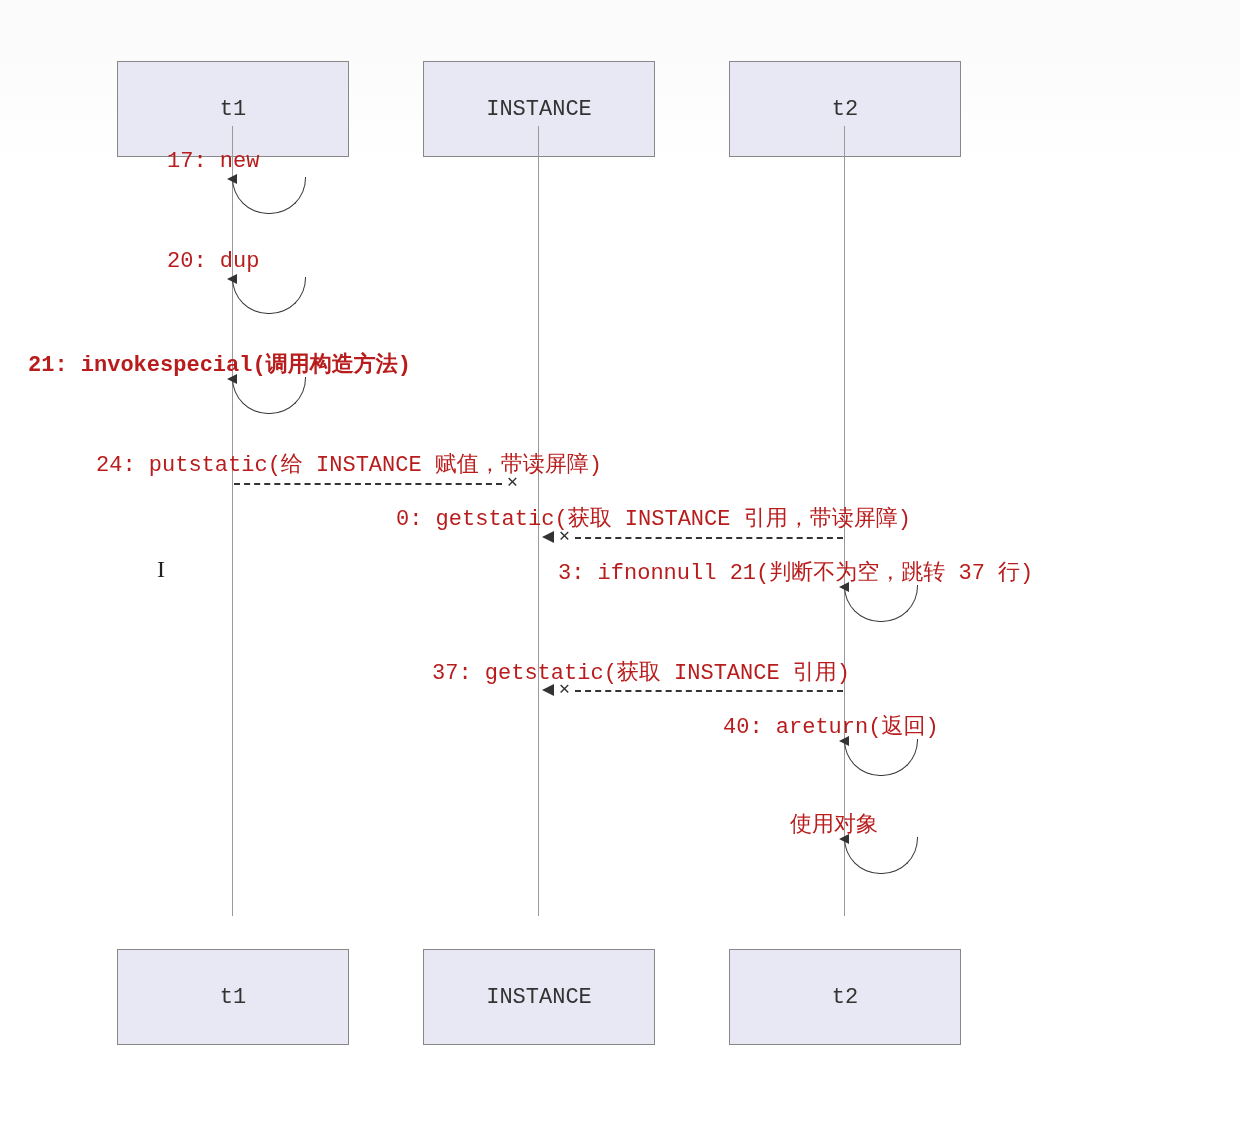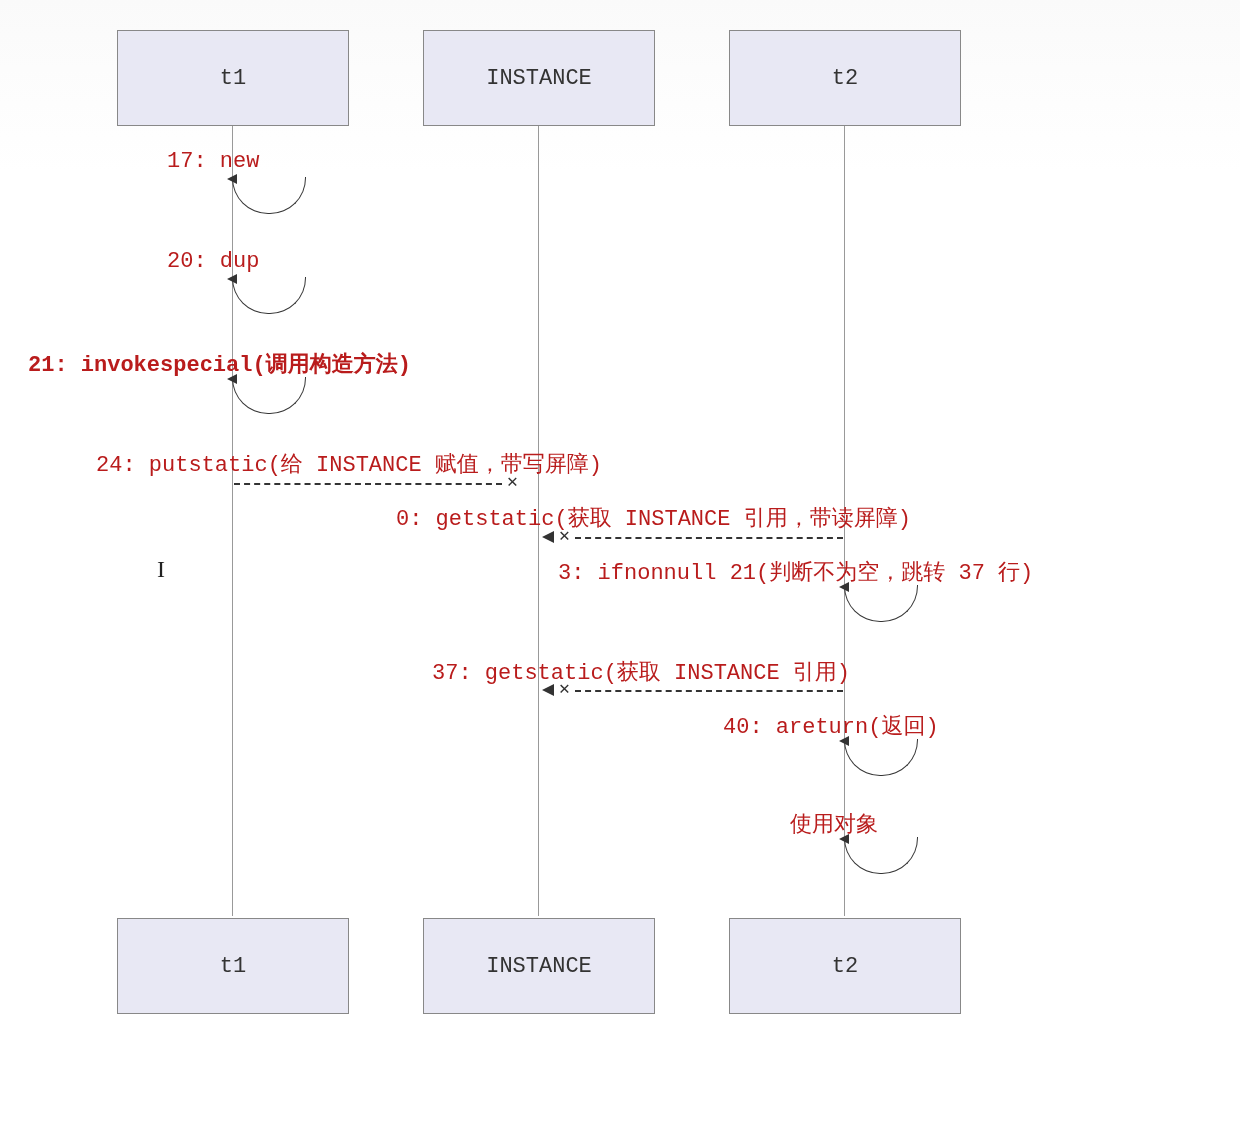--- a/index.html
+++ b/index.html
@@ -15,20 +15,21 @@
     position: absolute;
     width: 230px;
     height: 94px;
     background: #e8e8f4;
     border: 1px solid #888;
     display: flex;
     align-items: center;
     justify-content: center;
     font-size: 22px;
     color: #333;
+    margin-top: 31px;
   }
   .lifeline {
     position: absolute;
     width: 1px;
     background: #999;
     top: 126px;
     height: 790px;
   }
   .msg-label {
     position: absolute;
@@ -92,21 +93,21 @@
 
 <div class="msg-label" style="left:167px; top:149px;">17: new</div>
 <div class="self-loop" style="left:232px; top:177px;"></div>
 
 <div class="msg-label" style="left:167px; top:249px;">20: dup</div>
 <div class="self-loop" style="left:232px; top:277px;"></div>
 
 <div class="msg-label" style="left:28px; top:349px;font-weight:bold;">21: invokespecial(调用构造方法)</div>
 <div class="self-loop" style="left:232px; top:377px;"></div>
 
-<div class="msg-label" style="left:96px; top:449px;">24: putstatic(给 INSTANCE 赋值，带写屏障)</div>
+<div class="msg-label" style="left:96px; top:449px;">24: putstatic(给 INSTANCE 赋值，带读屏障)</div>
 <div class="dashed-msg" style="left:234px; top:483px; width:268px;"></div>
 <span class="x-mark" style="left:507px; top:470px;">✕</span>
 
 <div class="msg-label" style="left:396px; top:503px;">0: getstatic(获取 INSTANCE 引用，带读屏障)</div>
 <div class="dashed-msg" style="left:575px; top:537px; width:268px;"></div>
 <div class="arrowhead-left" style="left:542px; top:531px;"></div>
 <span class="x-mark" style="left:559px; top:524px;">✕</span>
 
 <div class="msg-label" style="left:558px; top:557px;">3: ifnonnull 21(判断不为空，跳转 37 行)</div>
 <div class="self-loop" style="left:844px; top:585px;"></div>

